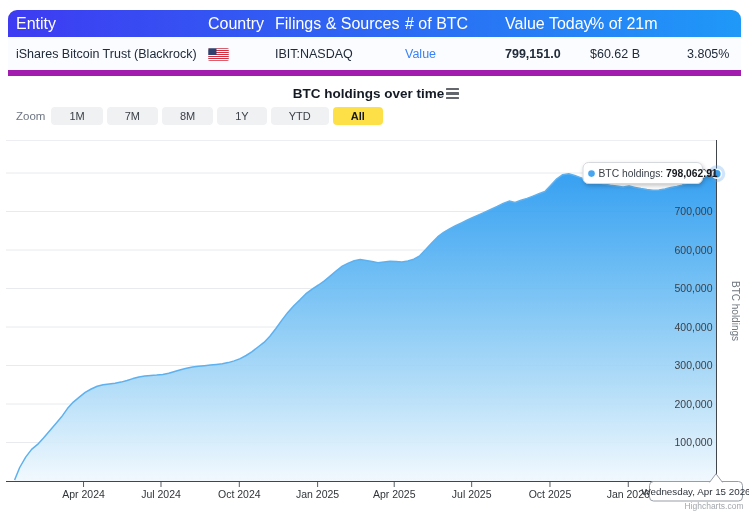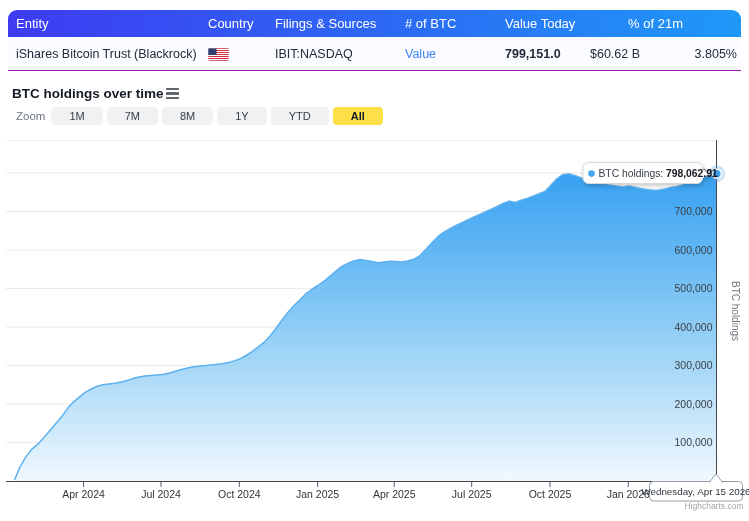--- a/index.html
+++ b/index.html
@@ -3,32 +3,32 @@
 <meta charset="utf-8">
 <style>
   html,body{margin:0;padding:0;background:#fff;}
   .page{position:relative;width:749px;height:521px;background:#fff;overflow:hidden;
         font-family:"Liberation Sans",sans-serif;-webkit-font-smoothing:antialiased;}
   
   .table-card{position:absolute;left:8px;top:10px;width:733px;}
   .t-header{display:grid;grid-template-columns:200px 67px 130px 100px 85px 97px 1fr;
             align-items:center;height:27px;border-radius:9px 9px 0 0;
             background:linear-gradient(90deg,#3e3bf2 0%,#2b6cf4 55%,#1f99f8 100%);}
-  .t-header .cell{font-size:13px;color:#fff;font-weight:500;white-space:nowrap;}
+  .t-header .cell{font-size:16px;color:#fff;font-weight:500;white-space:nowrap;}
   .t-row{display:grid;grid-template-columns:200px 67px 130px 100px 85px 97px 1fr;
-         align-items:center;height:33px;background:#fafcff;border-bottom:1px solid #a21caf;}
+         align-items:center;height:33px;background:#fafcff;border-bottom:6px solid #a21caf;}
   .t-row .cell{font-size:12.5px;color:#212b3a;white-space:nowrap;}
   .cell.first{padding-left:8px;}
-  .cell.last{text-align:right;padding-right:4px;}
+  .cell.last{padding-right:4px;}
   .bold{font-weight:700;}
   .link{color:#3b82f6;cursor:pointer;}
   .flag{display:inline-block;vertical-align:middle;border-radius:2px;overflow:hidden;line-height:0;}
   
   .chart-title-row{position:absolute;left:12px;top:86px;width:730px;display:flex;
-                   justify-content:flex-start;align-items:center;}
+                   justify-content:center;align-items:center;}
   .chart-title{font-size:13.5px;font-weight:700;color:#141a24;}
   .burger{display:flex;flex-direction:column;gap:2px;cursor:pointer;padding:2px;}
   .burger span{display:block;width:13px;height:2.4px;background:#63676d;border-radius:.5px;}
   .zoom-row{position:absolute;left:16px;top:107px;display:flex;align-items:center;gap:4px;}
   .zoom-label{font-size:11.5px;color:#6e7683;margin-right:2px;}
   .zbtn{font-size:11px;color:#3b4048;background:#f0f1f3;border-radius:4px;
         padding:3px 18px;cursor:pointer;line-height:1.1;}
   .zbtn.active{background:#fde047;color:#14192a;font-weight:700;}
   
   #chart-svg{position:absolute;left:0;top:130px;}

